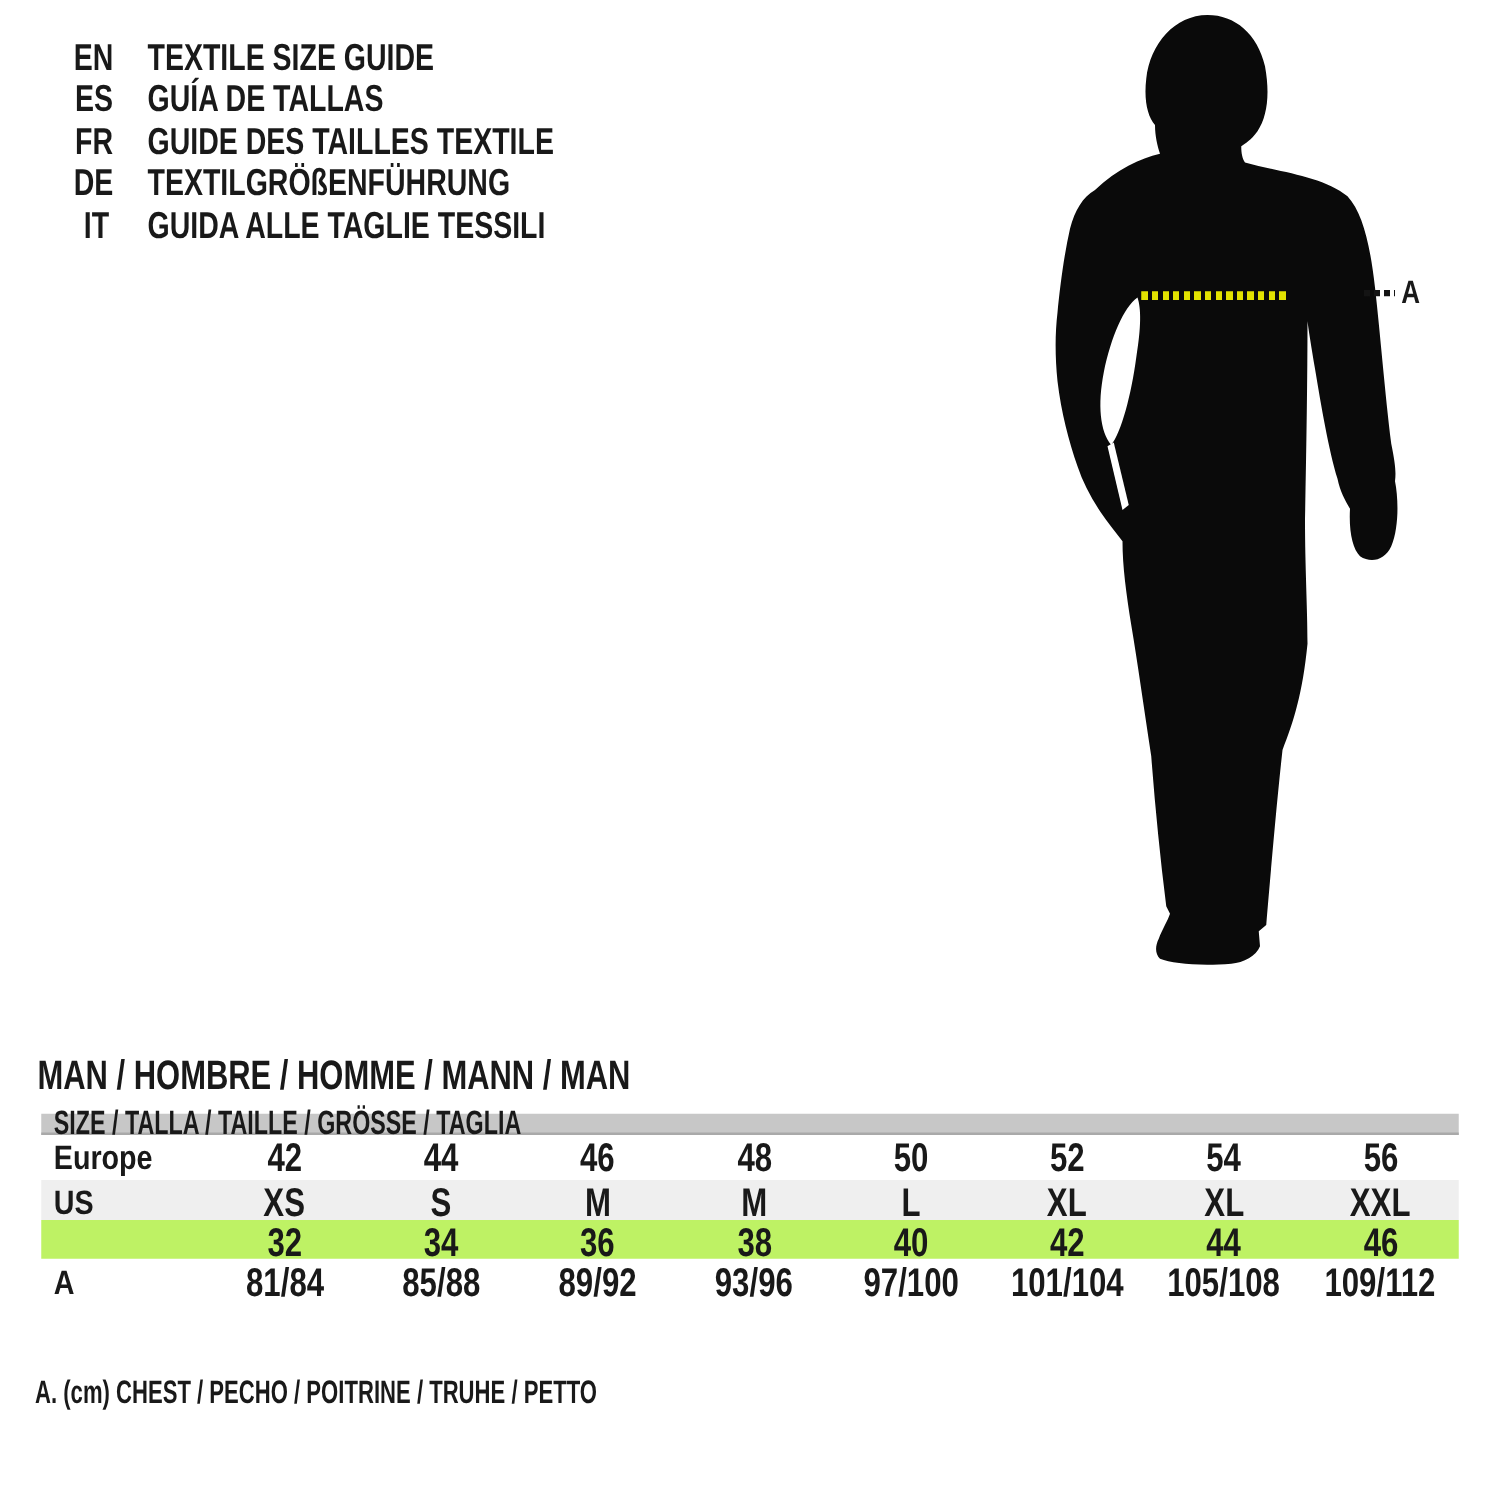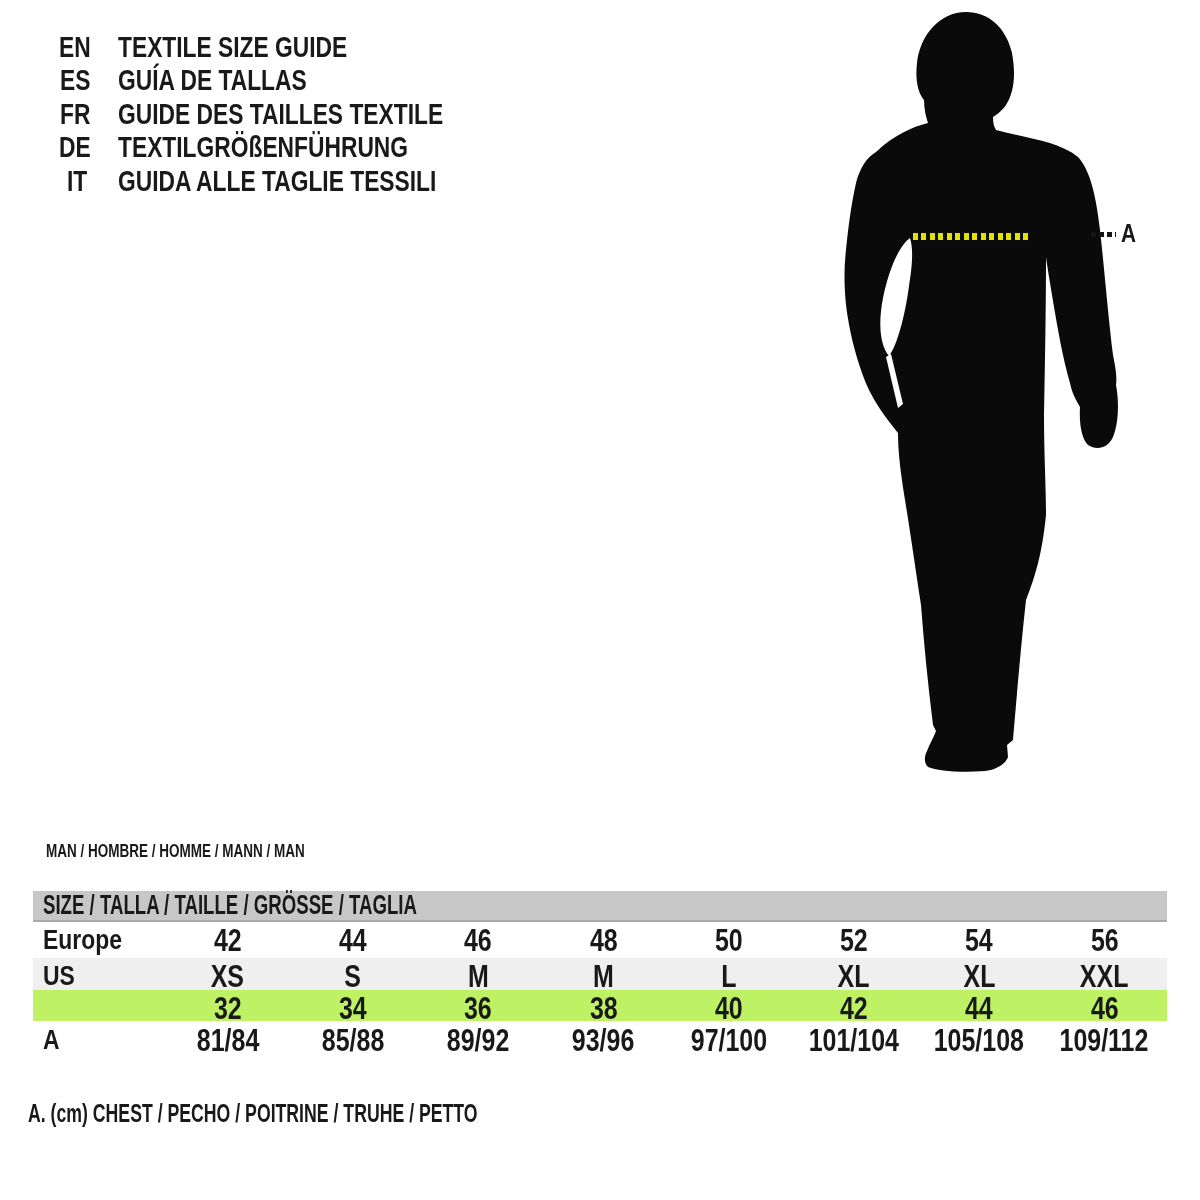--- a/index.html
+++ b/index.html
@@ -26,25 +26,25 @@
   .fig{position:absolute;left:820px;top:5px;}
   .sil{fill:#0a0a0a;}
   .gap{fill:#ffffff;}
   .dots{position:absolute;left:913px;top:233px;width:119px;height:7px;
     background:repeating-linear-gradient(90deg,#e2e200 0 5px,transparent 5px 8.5px);}
   .dashes{position:absolute;left:1091px;top:232px;width:25px;height:5px;
     background:repeating-linear-gradient(90deg,#141414 0 5px,transparent 5px 8px);}
   .measure-a{position:absolute;left:1121px;top:218px;font-size:26px;}
 
   
-  .gender{position:absolute;left:46px;top:841px;font-size:18px;}
+  .gender{position:absolute;left:30px;top:841px;font-size:33px;}
 
   
   .size-table{position:absolute;left:33px;top:888px;width:1134px;}
-  .t-header{box-sizing:border-box;margin-top:3px;height:31px;background:#c7c7c7;
+  .t-header{box-sizing:border-box;margin-top:3px;height:17px;background:#c7c7c7;
     border-bottom:2px solid #a9a9a9;display:flex;align-items:center;
     padding-left:10px;font-size:27px;}
   .t-row{display:grid;grid-template-columns:132px repeat(8,1fr);align-items:center;}
   .t-row.shaded{background:#efefef;}
   .r-europe{height:36px;} .r-us{height:32px;} .r-num{height:31px;} .r-a{height:38px;}
   .t-label{padding-left:10px;font-size:27px;}
   .t-cell{text-align:center;font-size:32px;}
 
   
   .footnote{position:absolute;left:28px;top:1098px;font-size:26px;}

